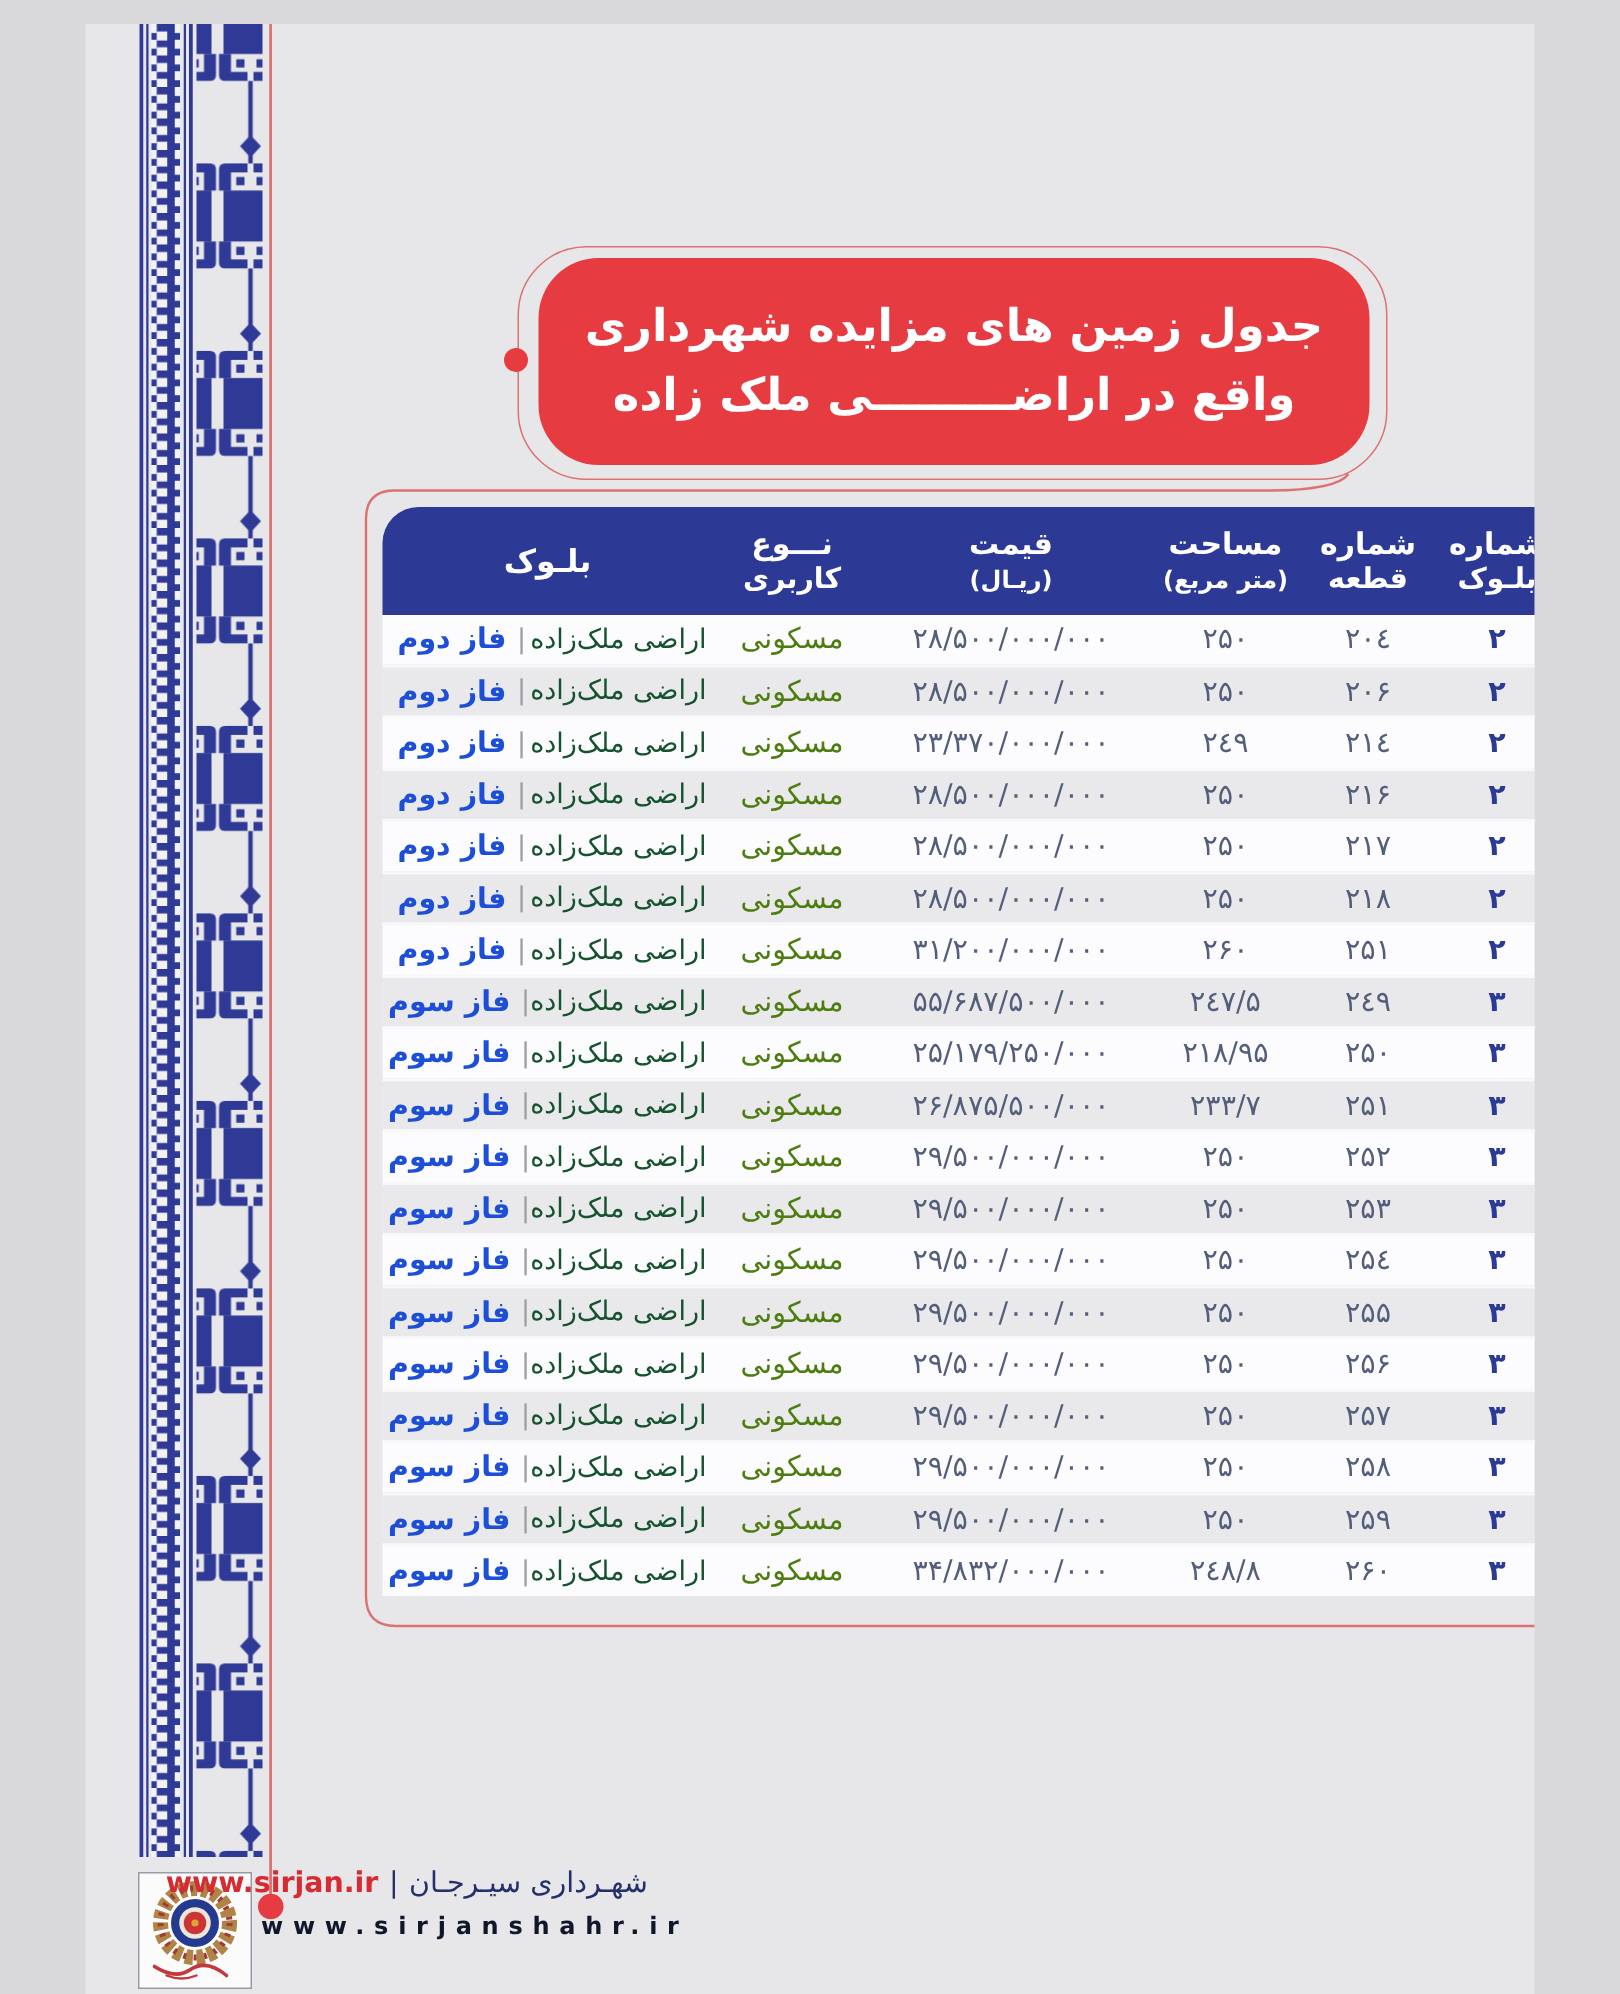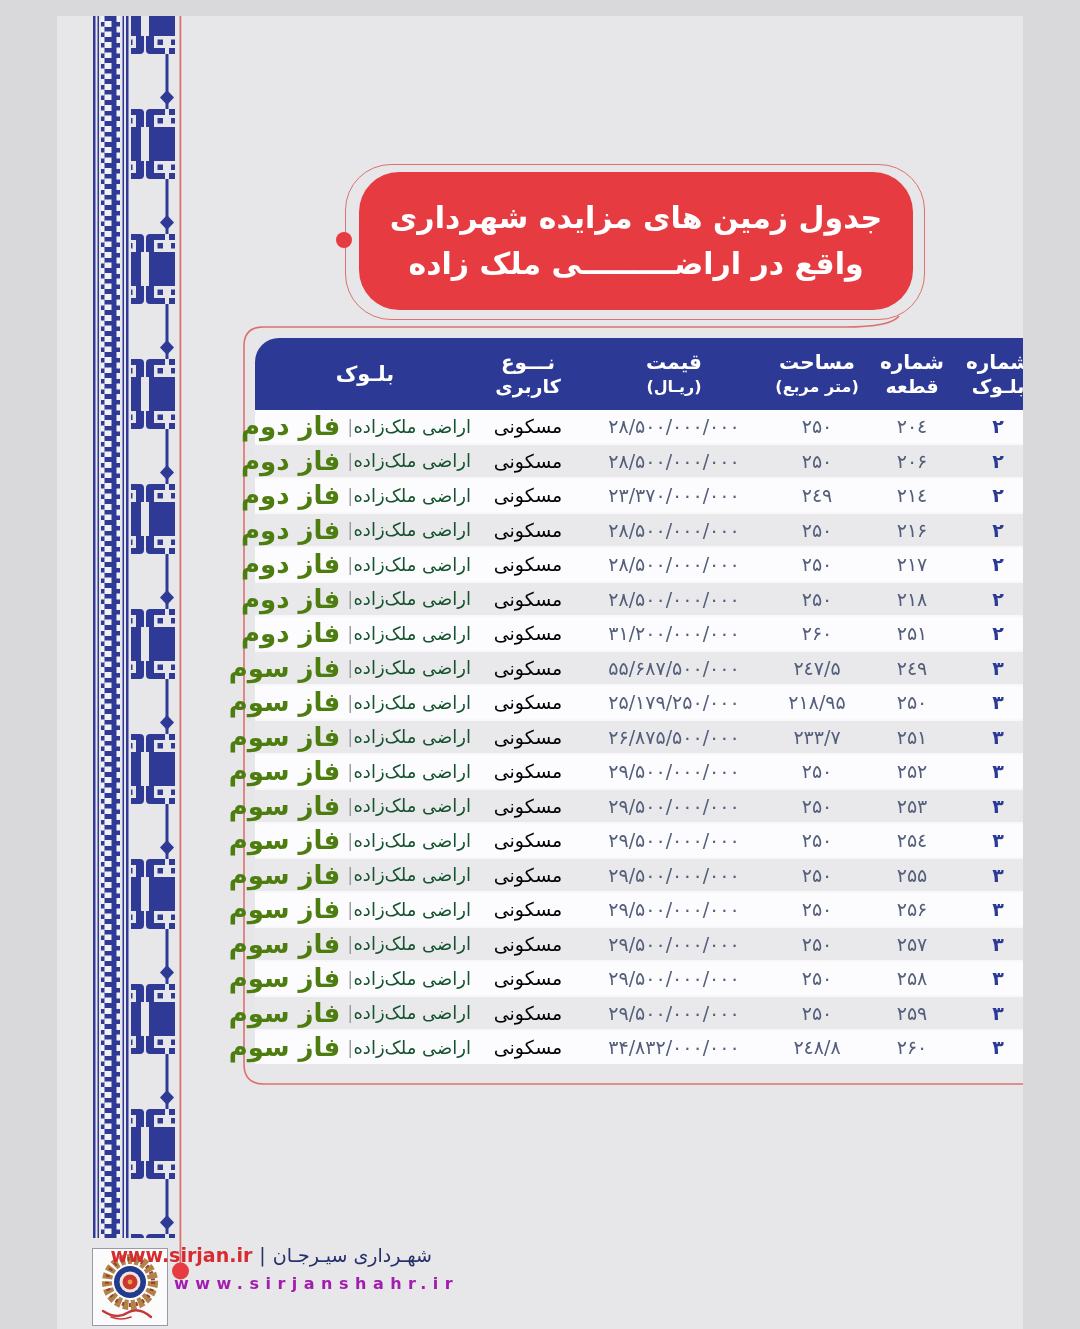--- a/index.html
+++ b/index.html
@@ -47,40 +47,40 @@
   .radif-h{color:#e04345;font-weight:bold;font-size:20px;transform:rotate(-18deg);}
   .addr-h{font-size:21px;font-weight:bold;}
   .trow{height:32.5px;border-top:2px solid #f8f8fa;font-size:19px;}
   .trow:first-child{border-top:none;}
   .row-white{background:#fcfcfe;}
   .row-gray{background:#e9e9ec;}
   .c{text-align:center;white-space:nowrap;}
   .c-radif{color:#ce3a3e;font-weight:bold;font-size:20px;}
   .c-block{color:#2b3a94;font-weight:bold;}
   .c-num{color:#535e7a;}
-  .c-usage{color:#000000;}
+  .c-usage{color:#4d7c0f;}
   .c-addr{display:flex;justify-content:space-between;align-items:center;direction:rtl;padding:0 4px 0 10px;white-space:nowrap;}
   .addr-main{color:#14532d;font-size:18px;}
   .addr-left{display:flex;align-items:center;gap:7px;}
   .addr-sep{color:#9c9ca2;font-size:18px;}
-  .addr-phase{color:#4d7c0f;font-weight:bold;font-size:26px;}
+  .addr-phase{color:#1d4ed8;font-weight:bold;font-size:19px;}
   
   .logo-box{
     position:absolute;left:35px;top:1232px;width:76px;height:78px;
     background:#fbfbfc;border:1px solid #9a9aa6;box-sizing:border-box;
   }
   .footer-text{
     position:absolute;left:117px;top:1224px;width:258px;direction:rtl;text-align:right;
   }
   .f-line1{color:#25306b;font-weight:bold;font-size:19px;line-height:30px;white-space:nowrap;}
   .f-line2{color:#25306b;font-size:19px;line-height:30px;white-space:nowrap;display:flex;gap:7px;align-items:center;}
   .f-line2 .org{font-weight:normal;color:#25306b;}
   .f-line2 .sep{color:#25306b;font-weight:normal;}
   .f-line2 .url{color:#d52b31;font-weight:bold;font-size:19px;}
-  .f-line3{color:#a21caf;font-weight:bold;font-size:16px;letter-spacing:6.5px;direction:ltr;text-align:left;margin-top:4px;white-space:nowrap;}
+  .f-line3{color:#0f172a;font-weight:bold;font-size:16px;letter-spacing:6.5px;direction:ltr;text-align:left;margin-top:4px;white-space:nowrap;}
 </style>
 </head>
 <body>
 
 <div class="canvas">
 
   <svg class="border-svg" width="140" height="1329" aria-hidden="true">
     <defs>
       <pattern id="steps" x="0" y="0" width="19" height="21" patternUnits="userSpaceOnUse">
         <rect x="0" y="0" width="19" height="21" fill="#2e3a96"></rect>

